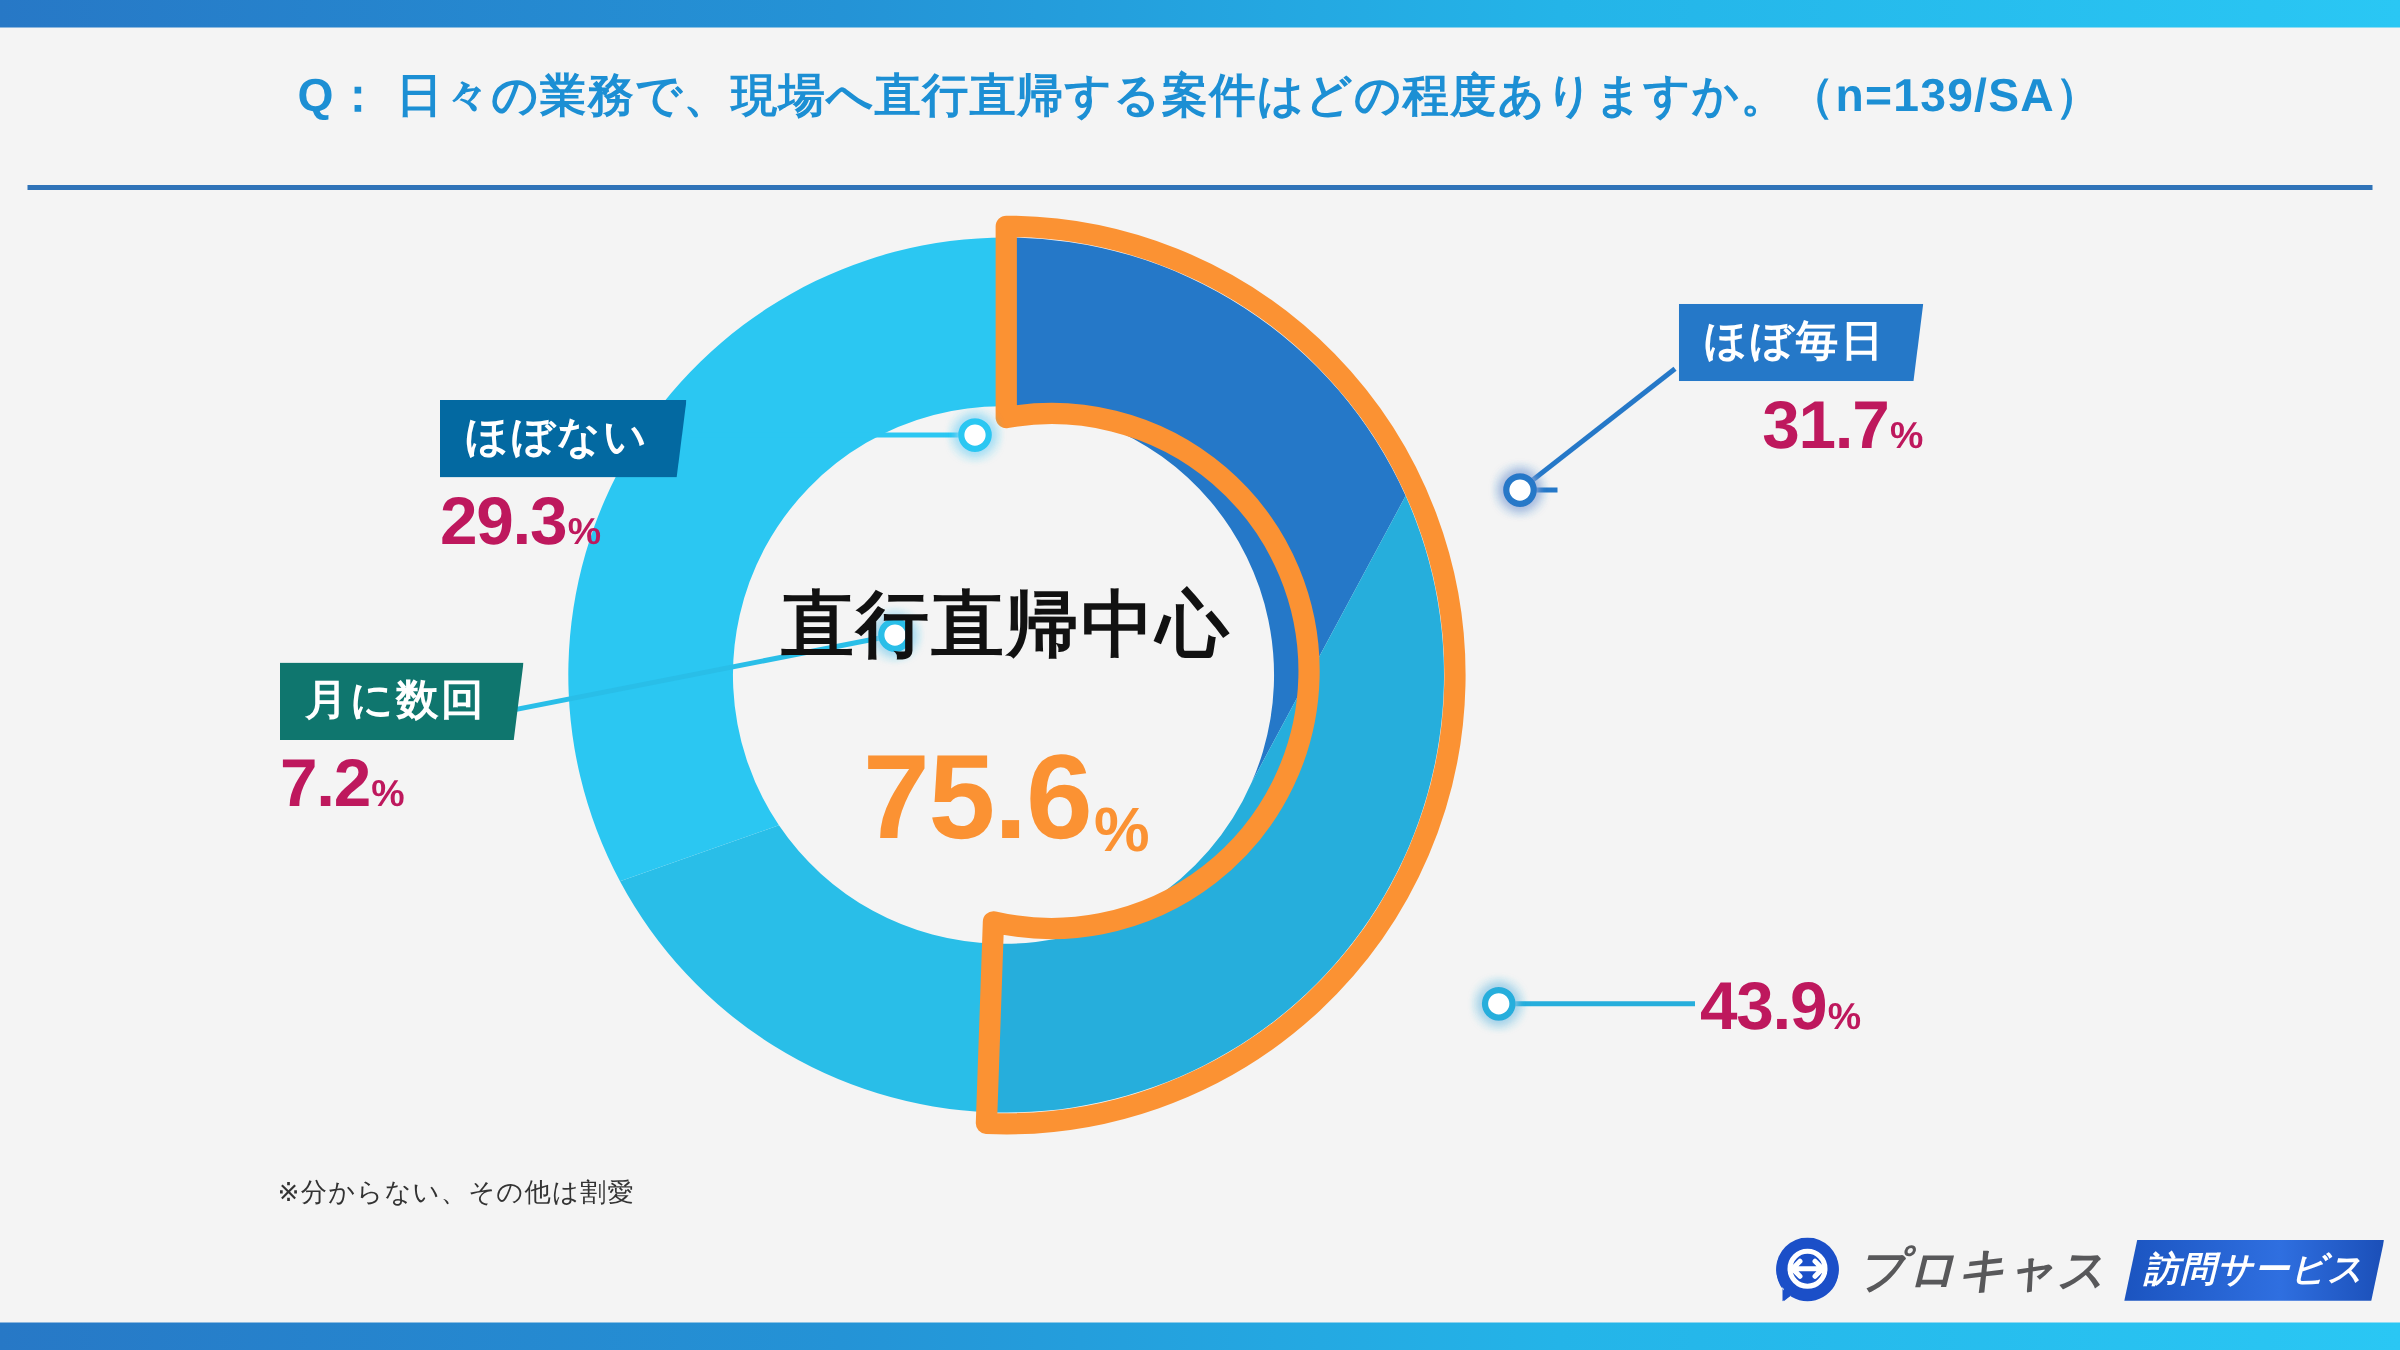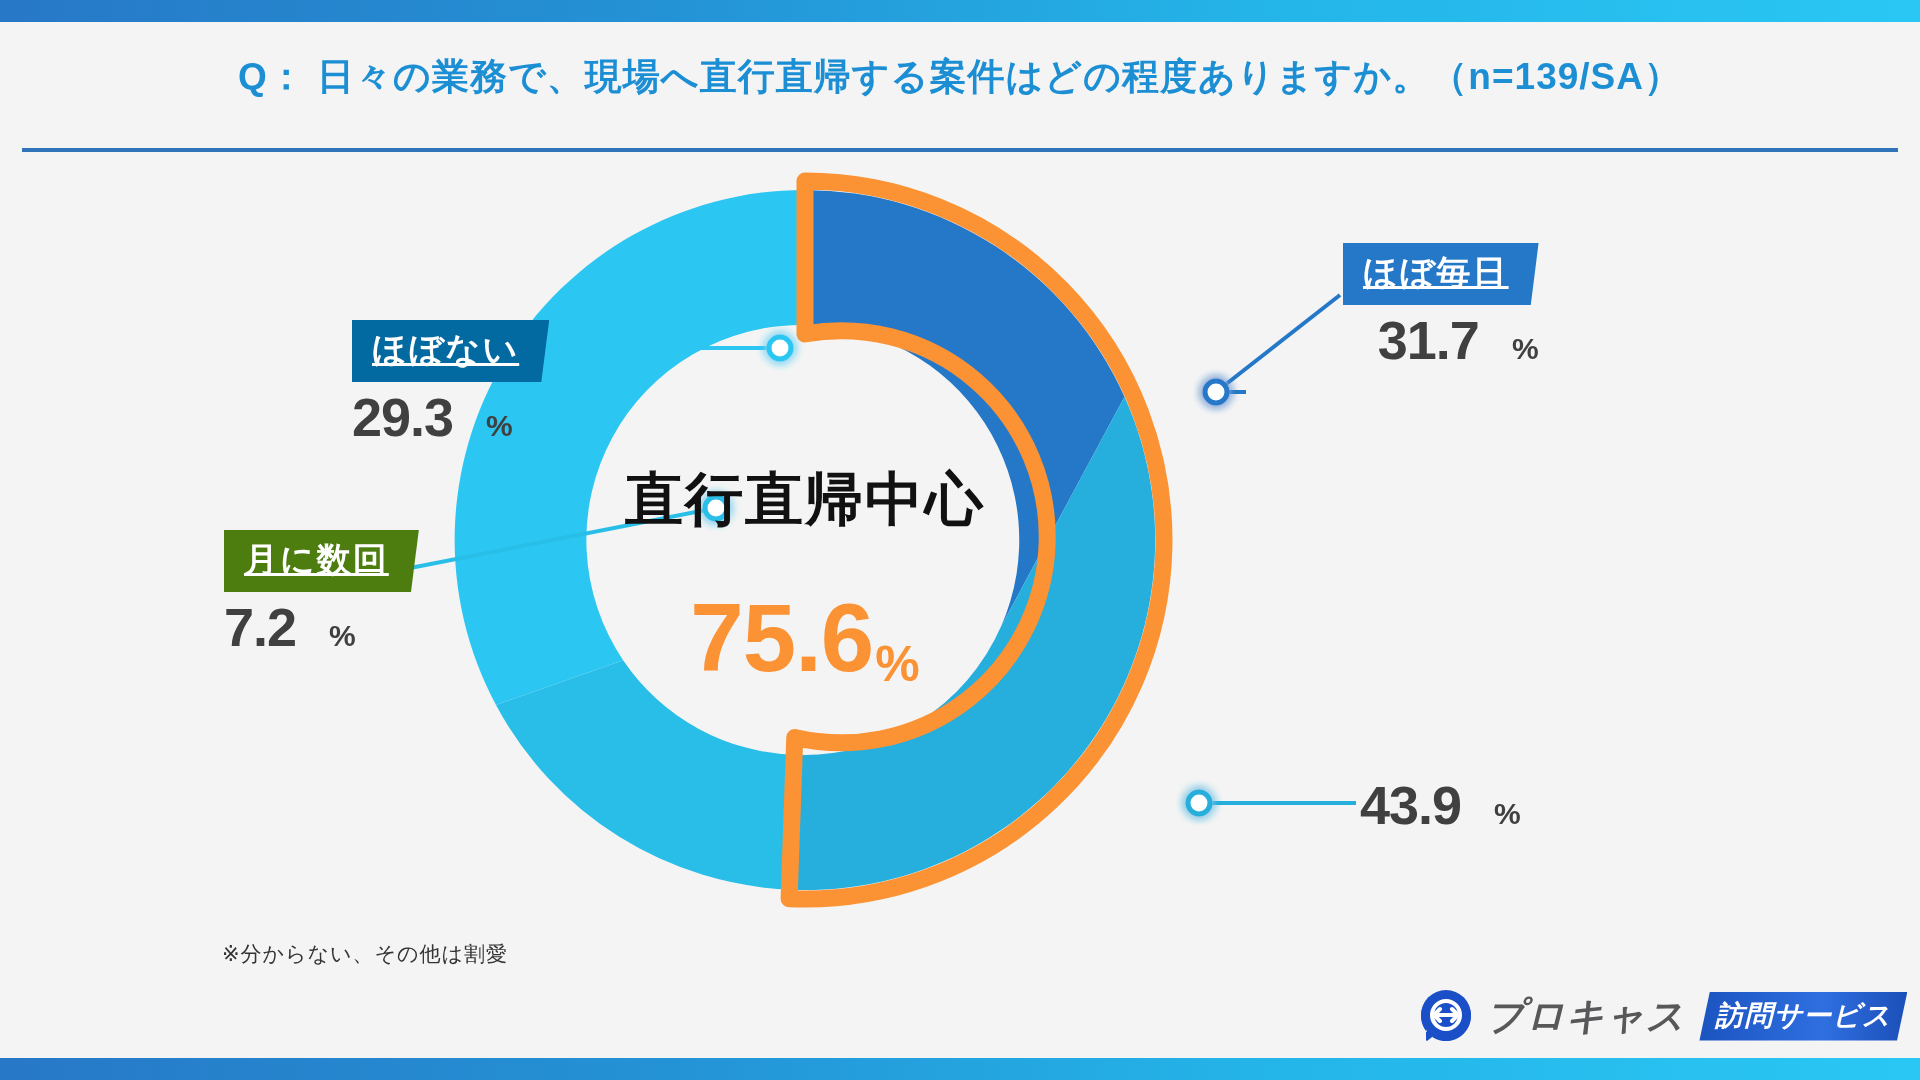--- a/index.html
+++ b/index.html
@@ -60,25 +60,25 @@
 
   
   .callout { position:absolute; }
   .tag {
     display:inline-block;
     color:#FFFFFF; font-weight:bold; font-size:34px;
     padding:7px 20px 9px 20px;
     letter-spacing:2px;
     white-space:nowrap;
   }
-  .tag.skew-r { clip-path:polygon(0 0,100% 0,96% 100%,0% 100%); padding-right:30px;text-decoration:underline; }
+  .tag.skew-r { clip-path:polygon(0 0,100% 0,96% 100%,0% 100%); padding-right:30px; }
 
   .value {
-    color:#404040; font-weight:bold; white-space:nowrap;
-    display:flex; align-items:baseline; margin-top:4px;gap:32px;
+    color:#be185d; font-weight:bold; white-space:nowrap;
+    display:flex; align-items:baseline; margin-top:4px;
   }
   .value .num { font-size:54px; letter-spacing:-1px; }
   .value .pct { font-size:30px; margin-left:1px; }
 
   .co-right .value { justify-content:flex-end; }
   .co-left  .value { justify-content:flex-start; }
 
   
   #co-daily   { left:1343px; top:243px; }
   #co-weekly  { left:1360px; top:770px; }
@@ -207,21 +207,21 @@
 
 <div class="callout co-left" id="co-none">
   <div class="tag skew-r" style="background:#0369a1">ほぼない</div>
   <div class="value">
     <span class="num">29.3</span>
     <span class="pct">%</span>
   </div>
 </div>
 
 <div class="callout co-left" id="co-monthly">
-  <div class="tag skew-r" style="background:#4d7c0f">月に数回</div>
+  <div class="tag skew-r" style="background:#0f766e">月に数回</div>
   <div class="value">
     <span class="num">7.2</span>
     <span class="pct">%</span>
   </div>
 </div>
 
 <div class="footnote">※分からない、その他は割愛</div>
 
 <div class="logo">
   <div class="logo-mark">

